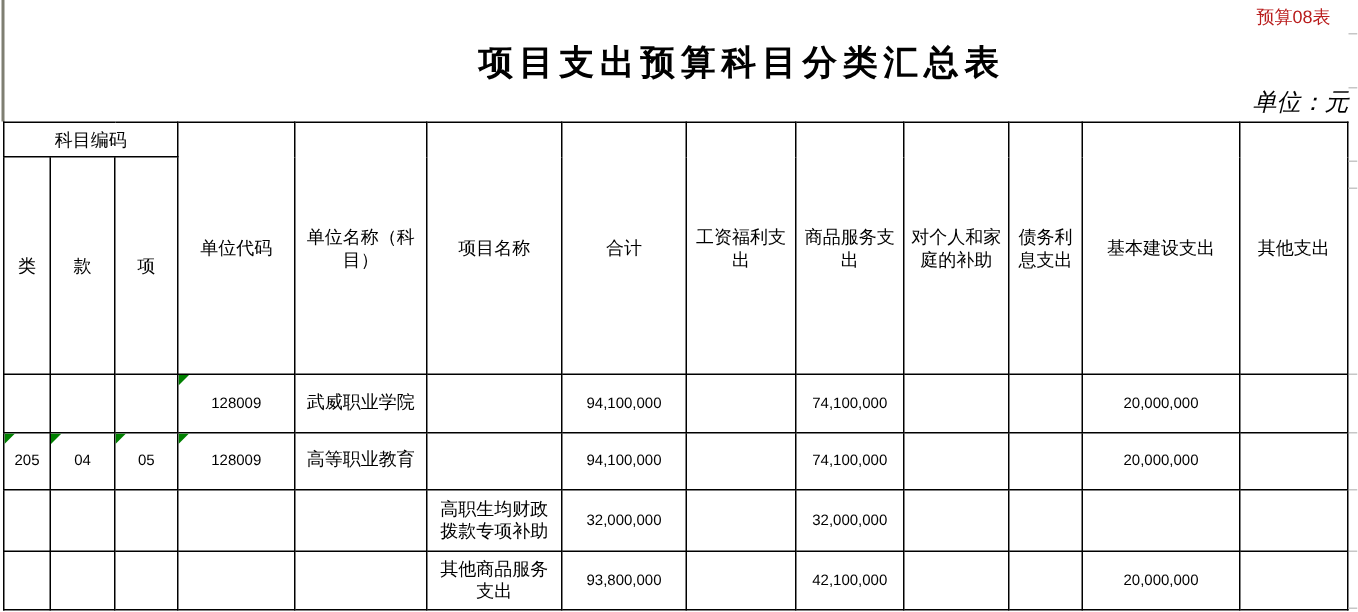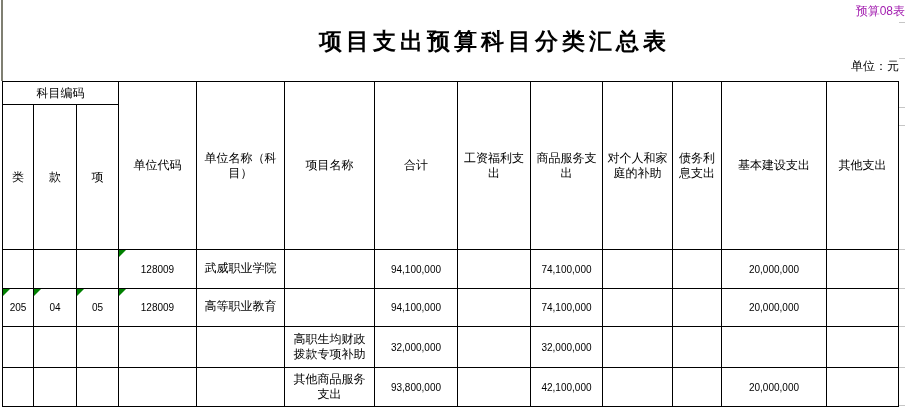--- a/index.html
+++ b/index.html
@@ -6,30 +6,30 @@
   body{
     width:905px;height:408px;position:relative;background:#ffffff;
     font-family:"Liberation Sans","DejaVu Sans",sans-serif;
     overflow:hidden;
   }
   
   .sheet-edge{
     position:absolute;left:1px;top:0;width:2px;height:81px;background:#7f7f72;
   }
   .corner-label{
-    position:absolute;top:3px;right:0;font-size:12px;color:#a21caf;
+    position:absolute;top:3px;right:18px;font-size:12px;color:#b91c1c;
   }
   .page-title{
     position:absolute;top:26px;left:0;width:100%;text-align:center;
     font-size:23px;font-weight:bold;letter-spacing:4px;color:#000;
     font-family:"Liberation Serif","DejaVu Serif",serif;
     padding-left:42px;
   }
   .unit-label{
-    position:absolute;top:58px;right:6px;font-size:12px;color:#000;
+    position:absolute;top:58px;right:6px;font-size:16px;color:#000;font-style:italic;
   }
   table.sheet{
     position:absolute;left:2px;top:81px;
     border-collapse:collapse;table-layout:fixed;
     font-size:12px;color:#000;
   }
   table.sheet th, table.sheet td{
     border:1px solid #000;
     padding:0;
     text-align:center;

